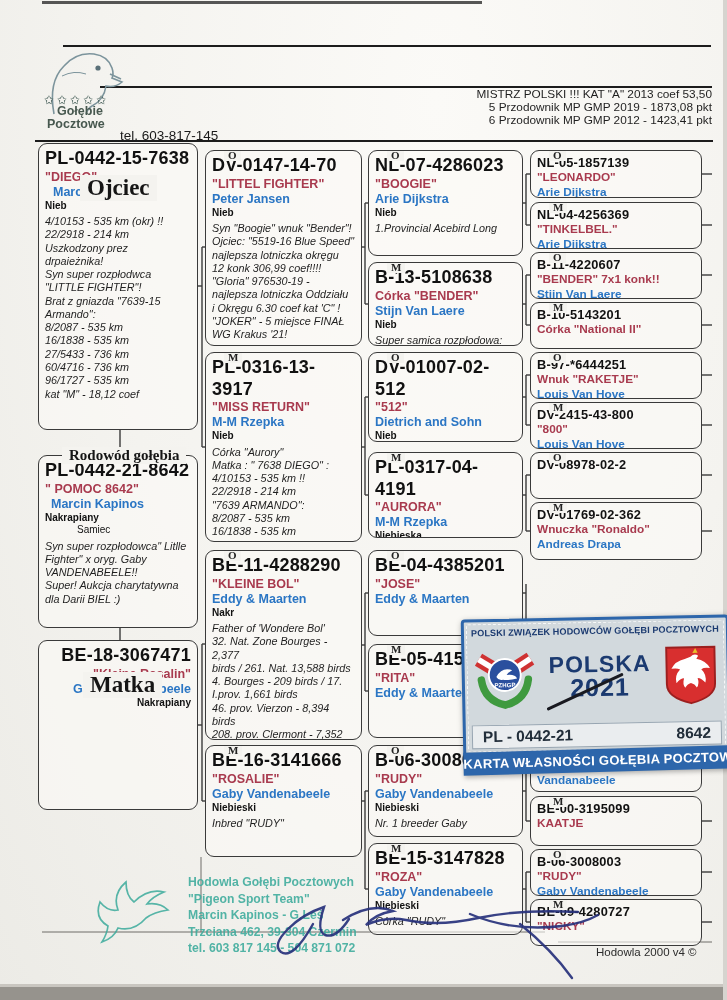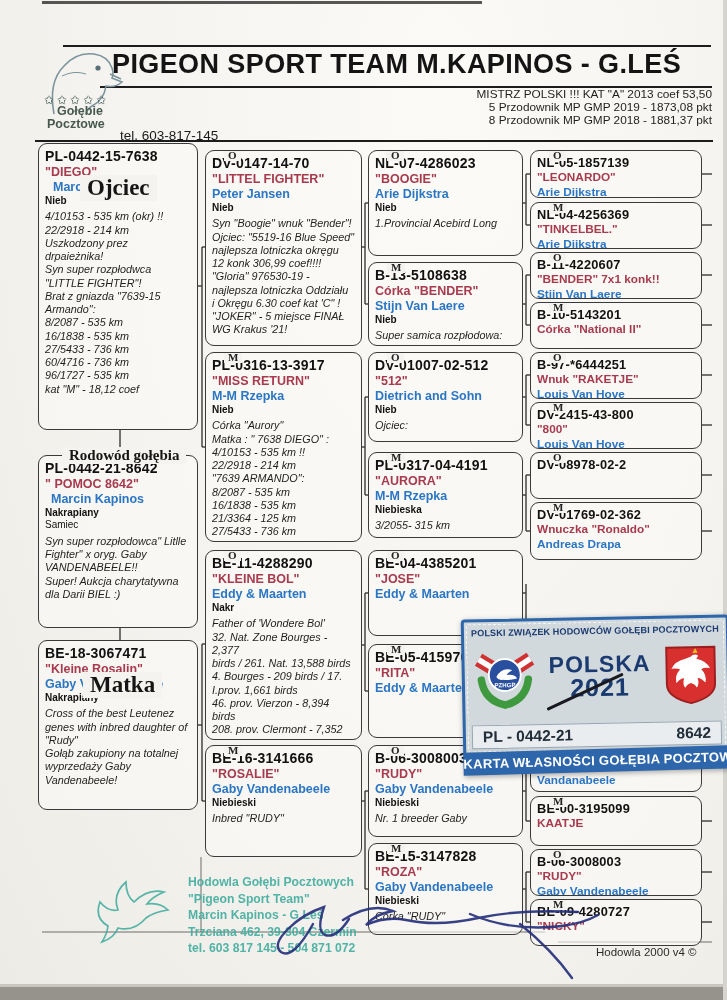--- a/index.html
+++ b/index.html
@@ -25,21 +25,21 @@
 
   .seclabel{position:absolute;font-family:"Liberation Serif",serif;font-weight:bold;color:#151515;
             background:#f4f3ef;padding:0 7px;z-index:3;white-space:nowrap;}
   .seclabel.big{font-size:23px;margin-top:46px;}
   .seclabel.small{font-size:15px;}
 
   .pbox{position:absolute;border:1.6px solid #3a3a3a;border-radius:9px;background:rgba(251,250,247,.6);
         padding:4px 6px;box-sizing:border-box;z-index:2;overflow:hidden;}
   .tag{position:absolute;top:-1px;left:18px;background:#f4f3ef;padding:0 4px;z-index:3;
        font-family:"Liberation Serif",serif;font-weight:bold;font-size:11px;color:#222;line-height:11px;}
-  .ring{font-weight:bold;font-size:14px;color:#111;letter-spacing:.2px;line-height:1.2;}
+  .ring{font-weight:bold;font-size:18px;color:#111;letter-spacing:.2px;line-height:1.2;}
   .pname{font-weight:bold;font-size:12.5px;color:#a83a4e;line-height:1.2;}
   .breeder{font-weight:bold;font-size:12.5px;color:#2b76c4;line-height:1.2;}
   .pcolor{font-weight:bold;font-size:10px;color:#111;line-height:1.25;}
   .notes{font-style:italic;font-size:10.8px;color:#1f1f1f;line-height:1.23;white-space:pre-line;margin-top:3px;}
   .sm .ring{font-size:12.8px;}
   .sm .pname{font-size:11.8px;}
   .sm .breeder{font-size:11.8px;}
   .partial{display:flex;flex-direction:column;justify-content:flex-end;}
 
   
@@ -145,41 +145,40 @@
       <line x1="702" y1="922" x2="712" y2="922"></line>
     </g>
     <g stroke="#6f6d68" stroke-width="1">
       <line x1="201" y1="857" x2="201" y2="932"></line>
       <line x1="42" y1="932" x2="545" y2="932"></line>
       <line x1="558" y1="942" x2="712" y2="942"></line>
     </g>
   </svg>
 
   <div class="hline" style="left:63px;top:45px;width:648px;"></div>
-  <div class="title">PIGEON SPORT TEAM M.KAPINOS - G.LEŚ</div>
   <div class="hline" style="left:100px;top:86px;width:612px;"></div>
   <div class="hline" style="left:35px;top:140px;width:678px;height:1.5px;"></div>
 
   <svg style="position:absolute;left:44px;top:46px;" width="80" height="70" viewBox="0 0 80 70">
     <g fill="none" stroke="#7c949c" stroke-width="1.6">
       <path d="M10,68 Q4,36 20,20 Q32,6 50,8 Q64,10 68,22 Q70,28 68,32 L78,36 Q71,42 62,40 Q60,54 48,60 Q44,62 42,68"></path>
       <path d="M66,28 L77,33"></path>
       <path d="M18,30 Q30,24 42,28" stroke-width="1"></path>
     </g>
     <circle cx="54" cy="22" r="2.6" fill="#5a7078"></circle>
   </svg>
   <div class="logo-stars">✩✩✩✩✩</div>
   <div class="logo-l1">Gołębie</div>
   <div class="logo-l2">Pocztowe</div>
   <div class="phone">tel. 603-817-145</div>
 
   <div class="achv">
     <div>MISTRZ POLSKI !!! KAT "A" 2013 coef 53,50</div>
     <div>5  Przodownik MP GMP 2019  - 1873,08 pkt</div>
-    <div>8 Przodownik MP GMP 2018  - 1881,37 pkt</div>
+    <div>6  Przodownik MP GMP 2012  - 1423,41 pkt</div>
   </div>
 
   <div class="seclabel big" style="left:80px;top:129px;">Ojciec</div>
   <div class="pbox" style="left:38px;top:143px;width:160px;height:287px;">
     <div class="ring">PL-0442-15-7638</div>
     <div class="pname">"DIEGO"</div>
     <div class="breeder" style="padding-left:8px;">Marcin Kapinos</div>
     <div class="pcolor">Nieb</div>
     <div class="notes">4/10153 - 535 km (okr) !!
 22/2918 - 214 km
@@ -196,40 +195,34 @@
 96/1727 - 535 km
 kat "M" - 18,12 coef</div>
   </div>
 
   <div class="seclabel small" style="left:62px;top:447px;">Rodowód gołębia</div>
   <div class="pbox" style="left:38px;top:455px;width:160px;height:173px;">
     <div class="ring">PL-0442-21-8642</div>
     <div class="pname">" POMOC 8642"</div>
     <div class="breeder" style="padding-left:6px;">Marcin Kapinos</div>
     <div class="pcolor">Nakrapiany</div>
-    <div class="pcolor" style="font-weight:normal;">Samiec</div>
+    <div class="pcolor" style="font-weight:normal;margin-left:32px;">Samiec</div>
     <div class="notes">Syn super rozpłodowca" Litlle
 Fighter" x oryg. Gaby
 VANDENABEELE!!
 Super! Aukcja charytatywna
 dla Darii BIEL :)</div>
   </div>
 
   <div class="seclabel big" style="left:83px;top:626px;">Matka</div>
-  <div class="pbox" style="left:38px;top:640px;width:160px;height:170px;">
+  <div class="pbox" style="left:38px;top:640px;width:160px;height:170px;text-align:right;">
     <div class="ring">BE-18-3067471</div>
     <div class="pname">"Kleine Rosalin"</div>
     <div class="breeder">Gaby Vandenabeele</div>
     <div class="pcolor">Nakrapiany</div>
-    <div class="notes">Cross of the best Leutenez
-genes with inbred daughter of
-"Rudy"
-Gołąb zakupiony na totalnej
-wyprzedaży Gaby
-Vandenabeele!</div>
   </div>
 
   <div class="pbox" style="left:205px;top:150px;width:157px;height:196px;">
     <span class="tag">O</span>
     <div class="ring">DV-0147-14-70</div>
     <div class="pname">"LITTEL FIGHTER"</div>
     <div class="breeder">Peter Jansen</div>
     <div class="pcolor">Nieb</div>
     <div class="notes">Syn "Boogie" wnuk "Bender"!
 Ojciec: "5519-16 Blue Speed"

